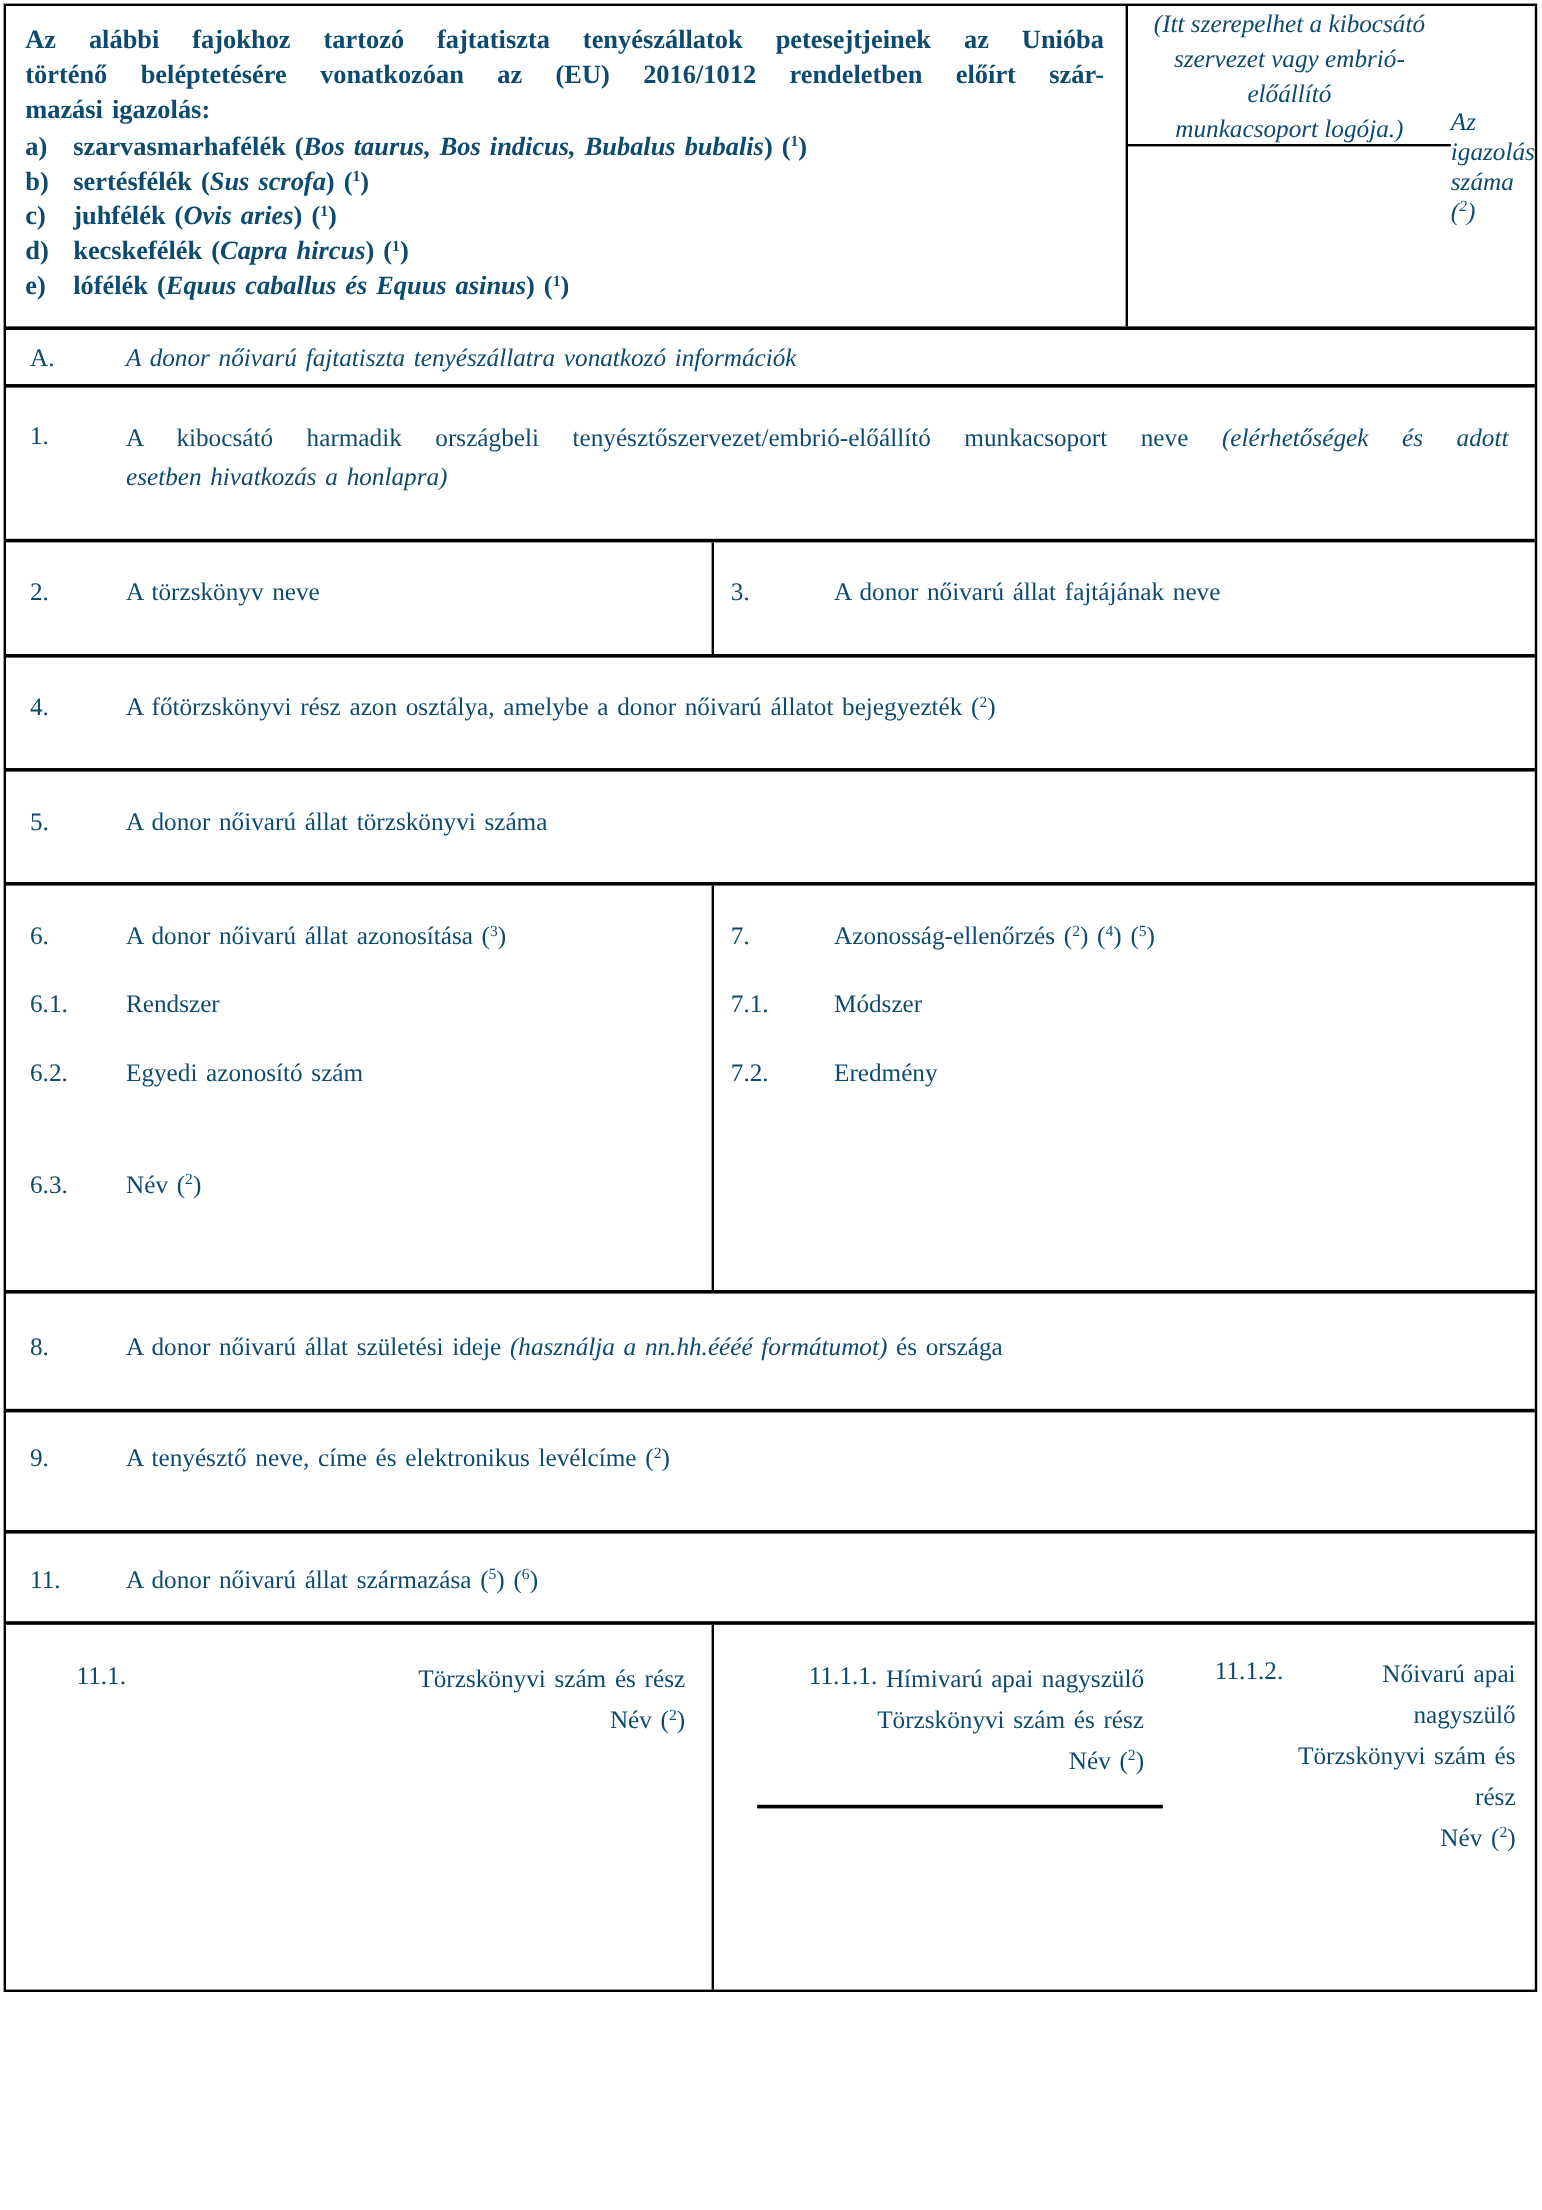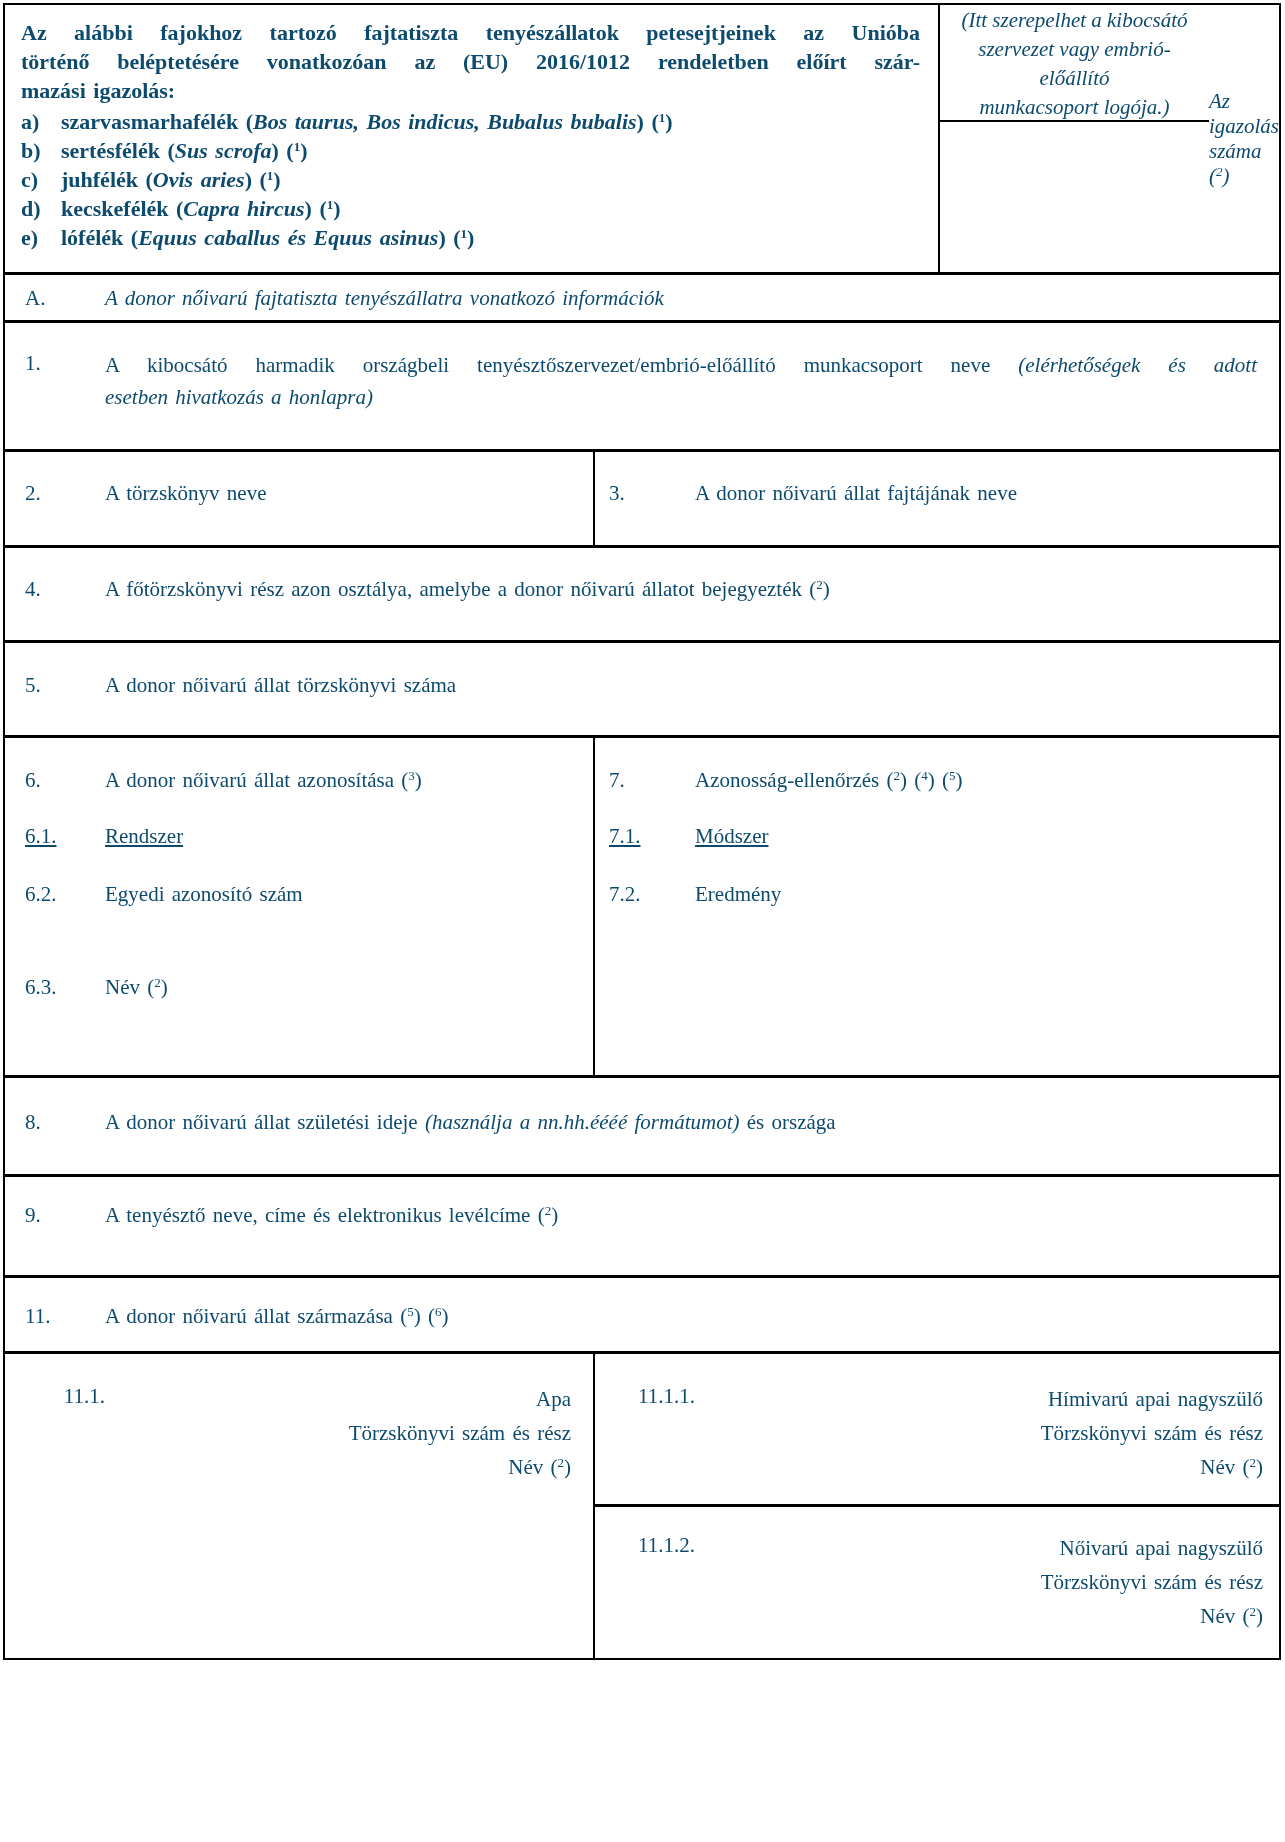--- a/index.html
+++ b/index.html
@@ -50,31 +50,31 @@
   .h-r1{height:129px;padding-top:26px;}
   .h-r1 .txt div{line-height:32px;}
   .h-r23{height:96px;}
   .h-r23 .line,.h-r23 .rline{padding-top:27px;}
   .h-r4{height:95px;padding-top:27px;}
   .h-r5{height:95px;padding-top:28px;}
   .h-r67{height:340px;}
   .lcell{box-sizing:border-box;width:590px;border-right:2px solid #000;}
   .rcell{flex:1;}
   .h-r67 .cell-pad{padding-top:28px;}
-  .mt-a{margin-top:28px;text-decoration:underline;}
+  .mt-a{margin-top:28px;}
   .mt-b{margin-top:30px;}
   .mt-c{margin-top:65px;}
   .h-r8{height:99px;padding-top:30px;}
   .h-r9{height:101px;padding-top:24px;}
   .h-r10{height:98px;padding-top:28px;}
   .h-r11{height:76px;padding-top:24px;}
   .h-r111{height:307px;text-align:right;}
   .h-r111 .line{padding-top:28px;}
   .ml{line-height:34px;}
-  .rcol{flex:1;display:flex;flex-direction:column;}
+  .rcol{flex:1;display:flex;margin-left:36px;}
   .rcol-top{box-sizing:border-box;height:153px;border-bottom:3px solid #000;}
   .rcol-top .rline{padding-top:28px;}
   .rcol-bot{flex:1;}
   .rcol-bot .rline{padding-top:24px;}
 </style>
 </head>
 <body>
 
 <div class="page">
   <div class="tbl">
@@ -220,21 +220,20 @@
         <span class="num">11.</span>
         <span class="txt"><span>A donor nőivarú állat származása (</span><sup>5</sup><span>) (</span><sup>6</sup><span>)</span></span>
       </div>
     </div>
 
     <div class="row h-r111 cols">
       <div class="lcell">
         <div class="line">
           <span class="num">11.1.</span>
           <div class="txt">
-            <div class="ml"><span>Apa</span></div>
             <div class="ml"><span>Törzskönyvi szám és rész</span></div>
             <div class="ml"><span>Név (</span><sup>2</sup><span>)</span></div>
           </div>
         </div>
       </div>
       <div class="rcol">
         <div class="rcol-top">
           <div class="rline">
             <span class="rnum">11.1.1.</span>
             <div class="txt">

